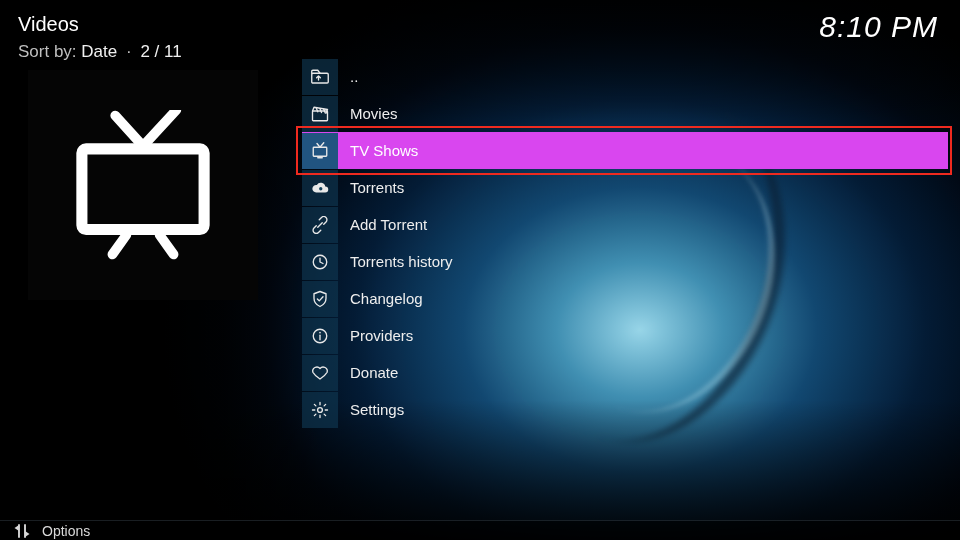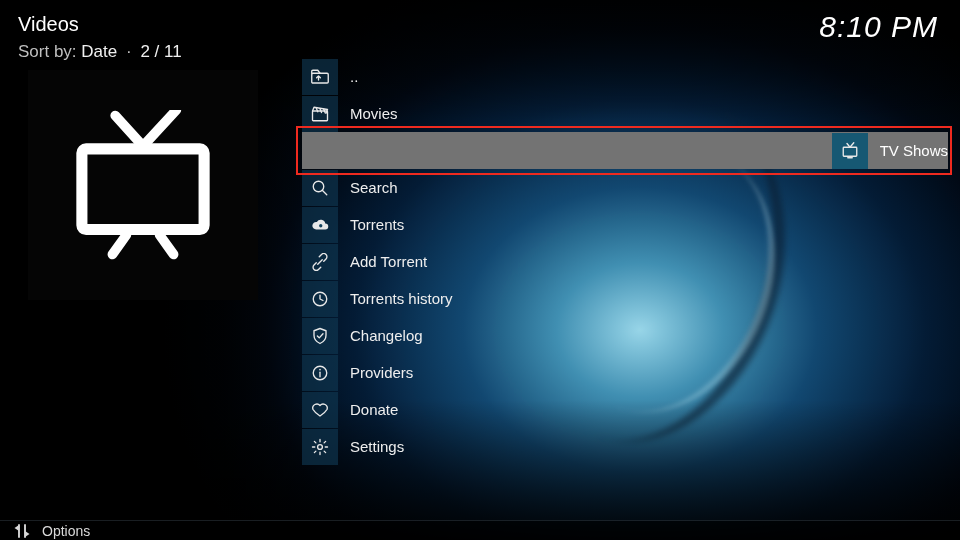--- a/index.html
+++ b/index.html
@@ -40,21 +40,21 @@
   .sortline .lbl { color:#bfbfbf; }
   .sortline .key { color:#f0f0f0; }
   .sortline .sep { margin:0 4px; color:#bfbfbf; }
   .clock { position:absolute; right:22px; top:10px; font-size:30px; font-weight:300; color:#fff; letter-spacing:1px;font-style:italic; }
 
   .thumb { position:absolute; left:28px; top:70px; width:230px; height:230px;
     background:#050505; display:flex; align-items:center; justify-content:center; }
 
   .list { position:absolute; left:302px; top:58px; right:12px; }
   .row { position:relative; height:37px; display:flex; align-items:center; cursor:pointer; }
-  .row.sel { background:#737373;justify-content:flex-end; }
+  .row.sel { background:#d946ef; }
   .row .iconbox { width:36px; height:36px; display:flex; align-items:center; justify-content:center;
     background:rgba(16,56,82,.65); margin-right:12px; }
   .row.sel .iconbox { background:rgba(12,85,115,.9); }
   .row .lbl { font-size:15px; color:#eee; }
   .row.sel .lbl { color:#fff; }
   .hi { position:absolute; border:2px solid #ef2a1f; pointer-events:none; }
 
   svg { display:block; }
 
   .footer { position:absolute; left:0; right:0; bottom:0; height:20px;
@@ -127,29 +127,20 @@
             <rect x="3" y="7" width="18" height="12" rx="1" stroke="#e8e8e8" stroke-width="1.8" fill="none" stroke-linecap="round" stroke-linejoin="round"></rect>
             <path d="M8 2 L12 7 L17 1" stroke="#e8e8e8" stroke-width="1.8" fill="none" stroke-linecap="round" stroke-linejoin="round"></path>
             <path d="M9 21 L15 21" stroke="#e8e8e8" stroke-width="1.8" fill="none" stroke-linecap="round" stroke-linejoin="round"></path>
           </svg>
         </div>
         <span class="lbl">TV Shows</span>
       </div>
       <div class="row">
         <div class="iconbox">
           <svg width="18" height="18" viewBox="0 0 24 24">
-            <circle cx="10" cy="10" r="7" stroke="#e8e8e8" stroke-width="1.8" fill="none" stroke-linecap="round" stroke-linejoin="round"></circle>
-            <line x1="15" y1="15" x2="21" y2="21" stroke="#e8e8e8" stroke-width="1.8" fill="none" stroke-linecap="round" stroke-linejoin="round"></line>
-          </svg>
-        </div>
-        <span class="lbl">Search</span>
-      </div>
-      <div class="row">
-        <div class="iconbox">
-          <svg width="18" height="18" viewBox="0 0 24 24">
             <path d="M7 18a5 5 0 1 1 .8-9.9A6 6 0 0 1 19 10a4 4 0 0 1 0 8H7z" fill="#e8e8e8"></path>
             <circle cx="13" cy="13" r="2.2" fill="#14425c"></circle>
           </svg>
         </div>
         <span class="lbl">Torrents</span>
       </div>
       <div class="row">
         <div class="iconbox">
           <svg width="18" height="18" viewBox="0 0 24 24">
             <path d="M9 15 L15 9" stroke="#e8e8e8" stroke-width="1.8" fill="none" stroke-linecap="round" stroke-linejoin="round"></path>

